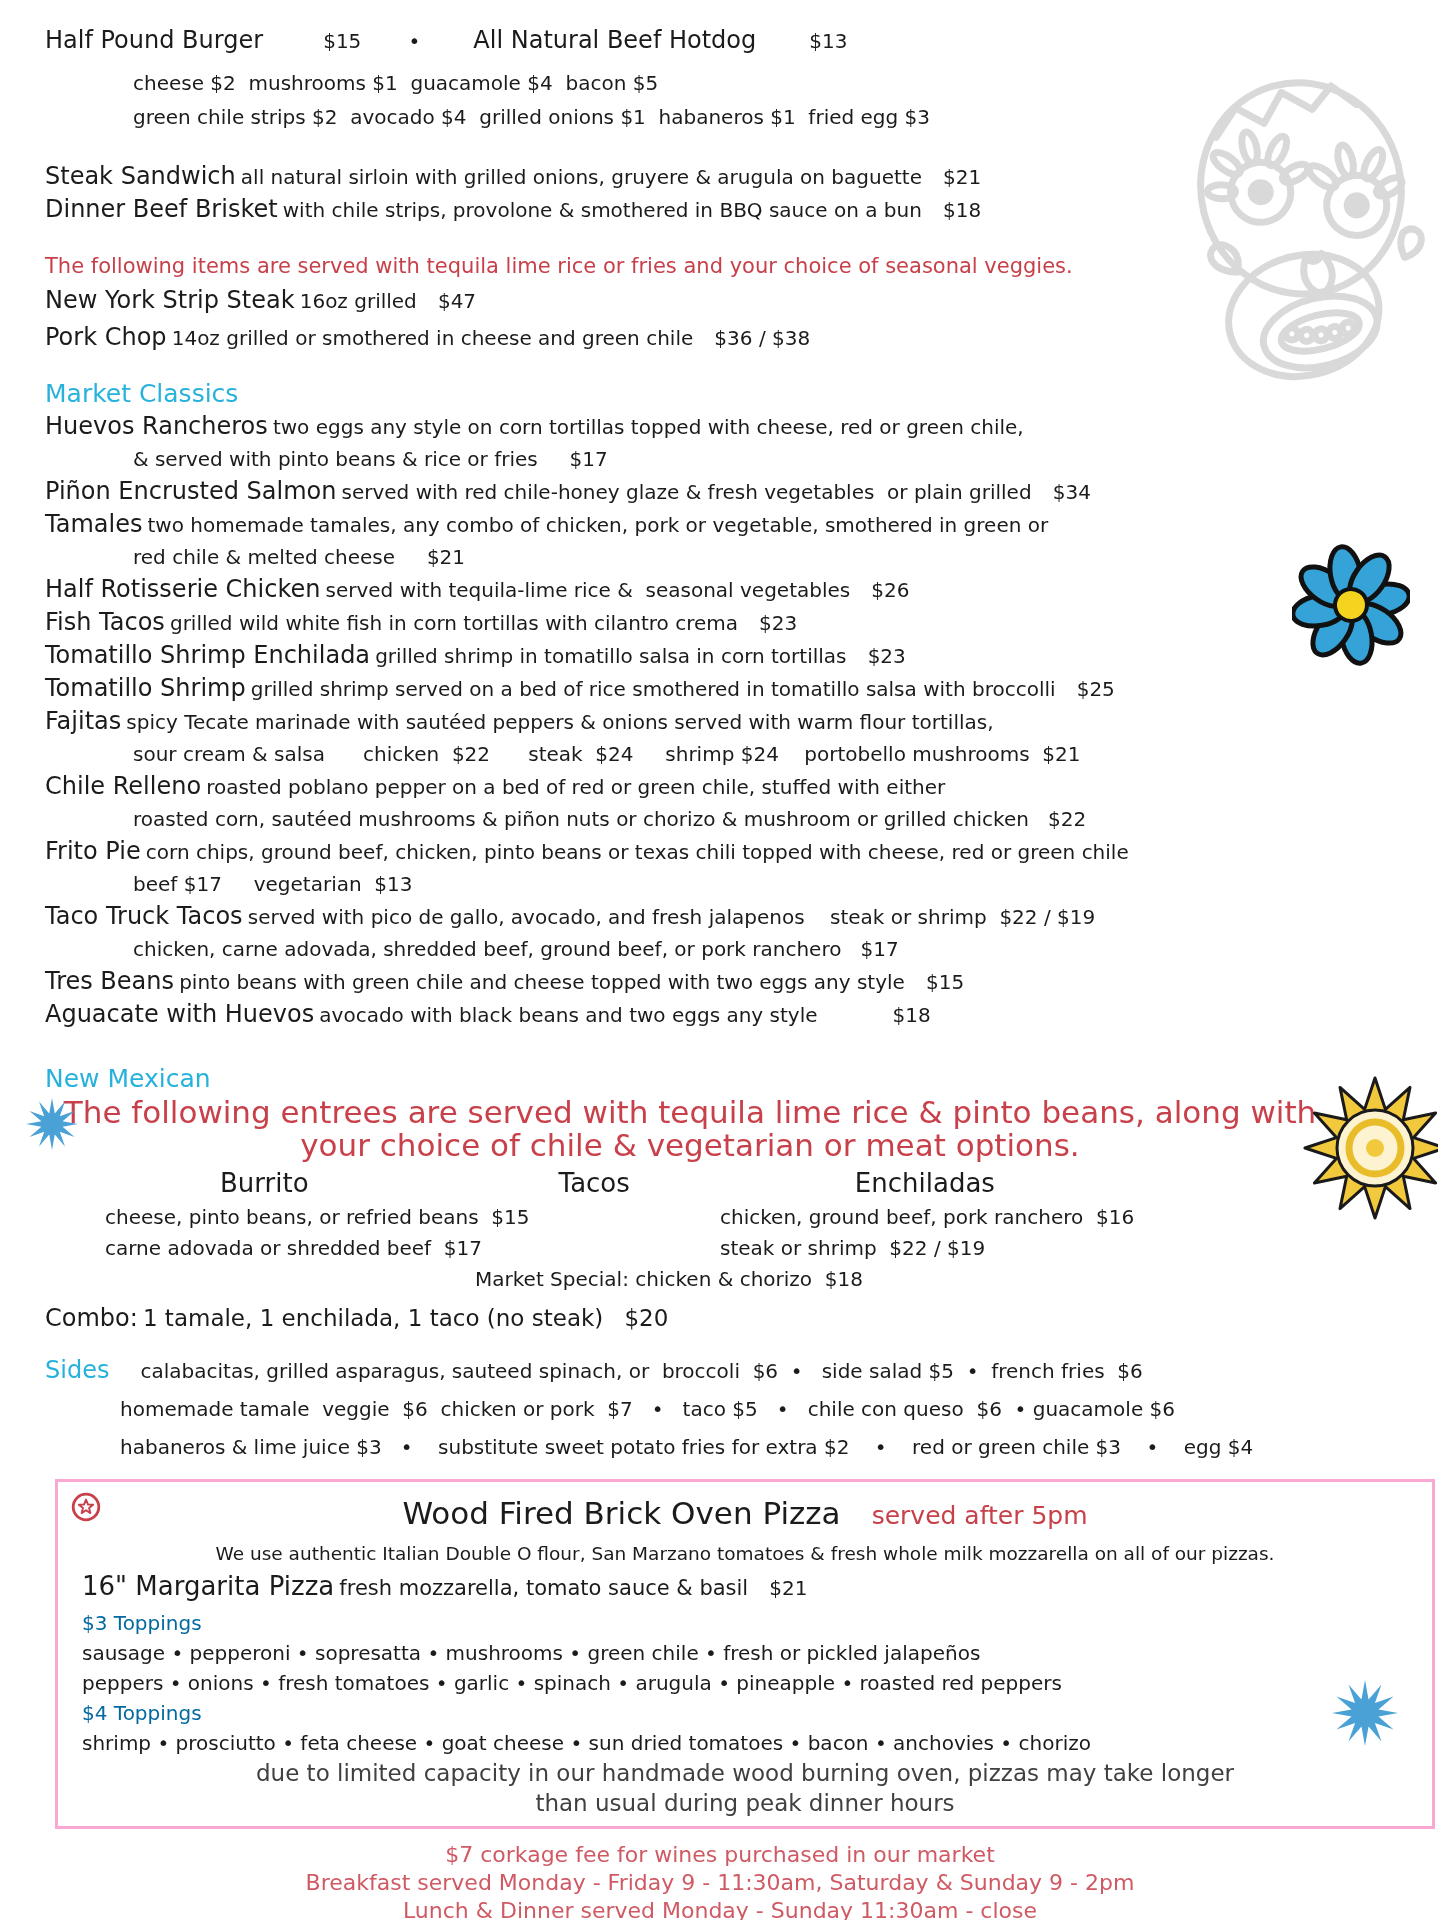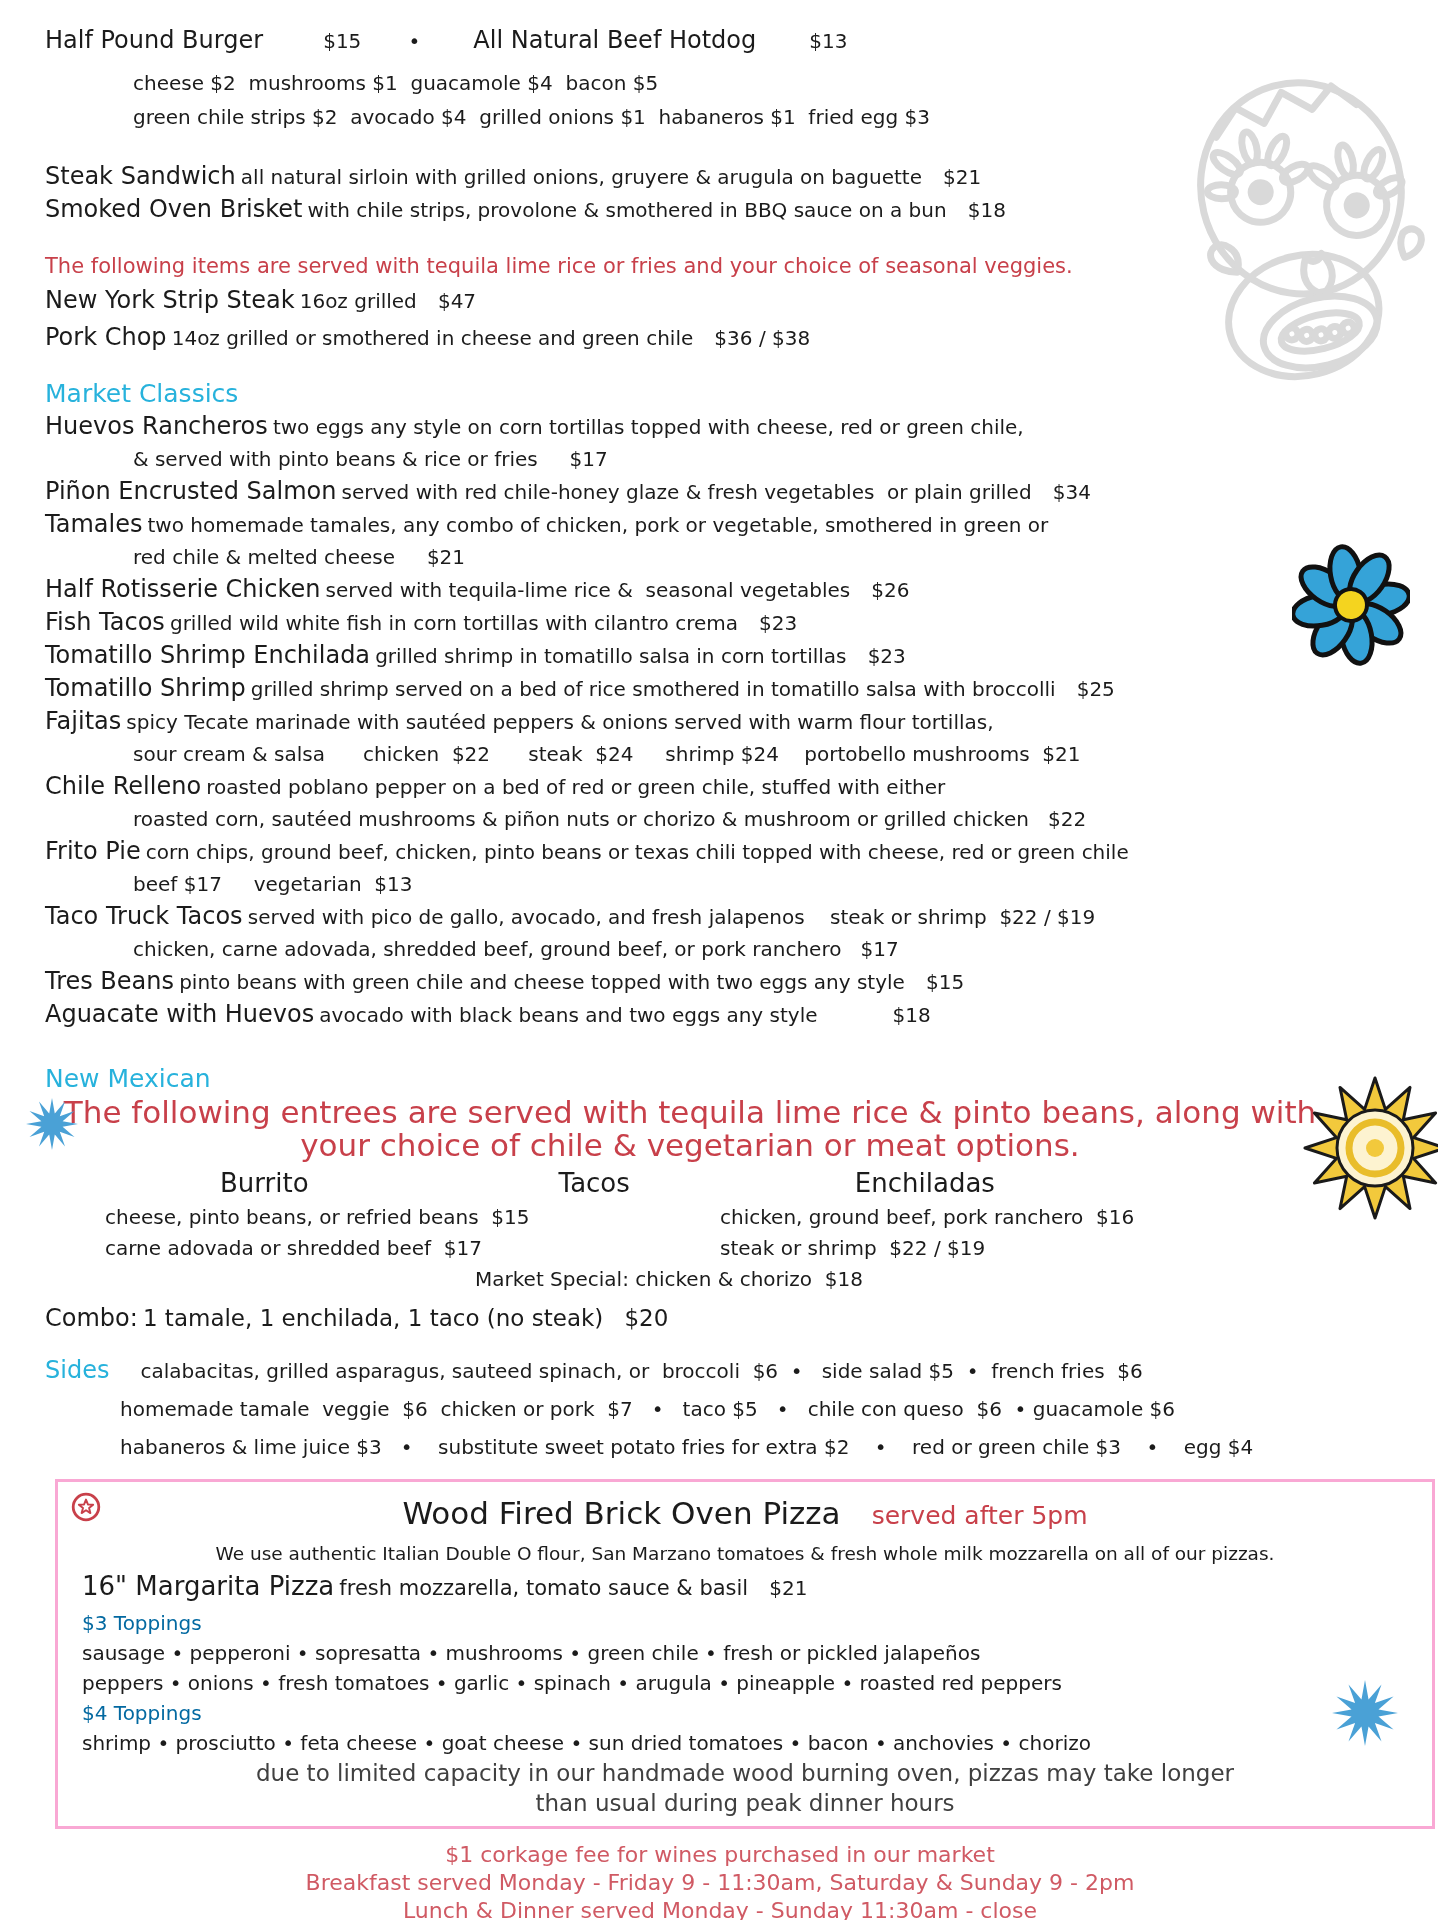--- a/index.html
+++ b/index.html
@@ -85,21 +85,21 @@
     <span class="ds">green chile strips $2  avocado $4  grilled onions $1  habaneros $1  fried egg $3</span>
   </div>
 
   <div class="sand">
     <div class="ln">
       <span class="nm">Steak Sandwich</span>
       <span class="ds">all natural sirloin with grilled onions, gruyere &amp; arugula on baguette</span>
       <span class="pr">$21</span>
     </div>
     <div class="ln">
-      <span class="nm">Smoked Oven Brisket</span>
+      <span class="nm">Dinner Beef Brisket</span>
       <span class="ds">with chile strips, provolone &amp; smothered in BBQ sauce on a bun</span>
       <span class="pr">$18</span>
     </div>
   </div>
 
   <div class="grill">
     <div class="ln note redtxt">
       <span>The following items are served with tequila lime rice or fries and your choice of seasonal veggies.</span>
     </div>
     <div class="ln">
@@ -298,21 +298,21 @@
       <span>than usual during peak dinner hours</span>
     </div>
     <span class="pz-star">
       <svg width="66" height="66" viewBox="0 0 52 52">
         <polygon fill="#4aa1d6" points="52,26 36.6,28.8 48.5,39 33.8,33.8 39,48.5 28.8,36.6 26,52 23.2,36.6 13,48.5 18.2,33.8 3.5,39 15.4,28.8 0,26 15.4,23.2 3.5,13 18.2,18.2 13,3.5 23.2,15.4 26,0 28.8,15.4 39,3.5 33.8,18.2 48.5,13 36.6,23.2"></polygon>
       </svg>
     </span>
   </div>
 
   <div class="footer">
-    <div class="ln"><span>$1 corkage fee for wines purchased in our market</span></div>
+    <div class="ln"><span>$7 corkage fee for wines purchased in our market</span></div>
     <div class="ln"><span>Breakfast served Monday - Friday 9 - 11:30am, Saturday &amp; Sunday 9 - 2pm</span></div>
     <div class="ln"><span>Lunch &amp; Dinner served Monday - Sunday 11:30am - close</span></div>
 
   </div>
 
 </div>
 
 <span class="deco deco-skull">
   <svg width="250" height="330" viewBox="0 0 250 330">
     <g transform="rotate(-14 125 165)" stroke="#d9d9d9" stroke-width="7" fill="none" stroke-linecap="round" stroke-linejoin="round">

